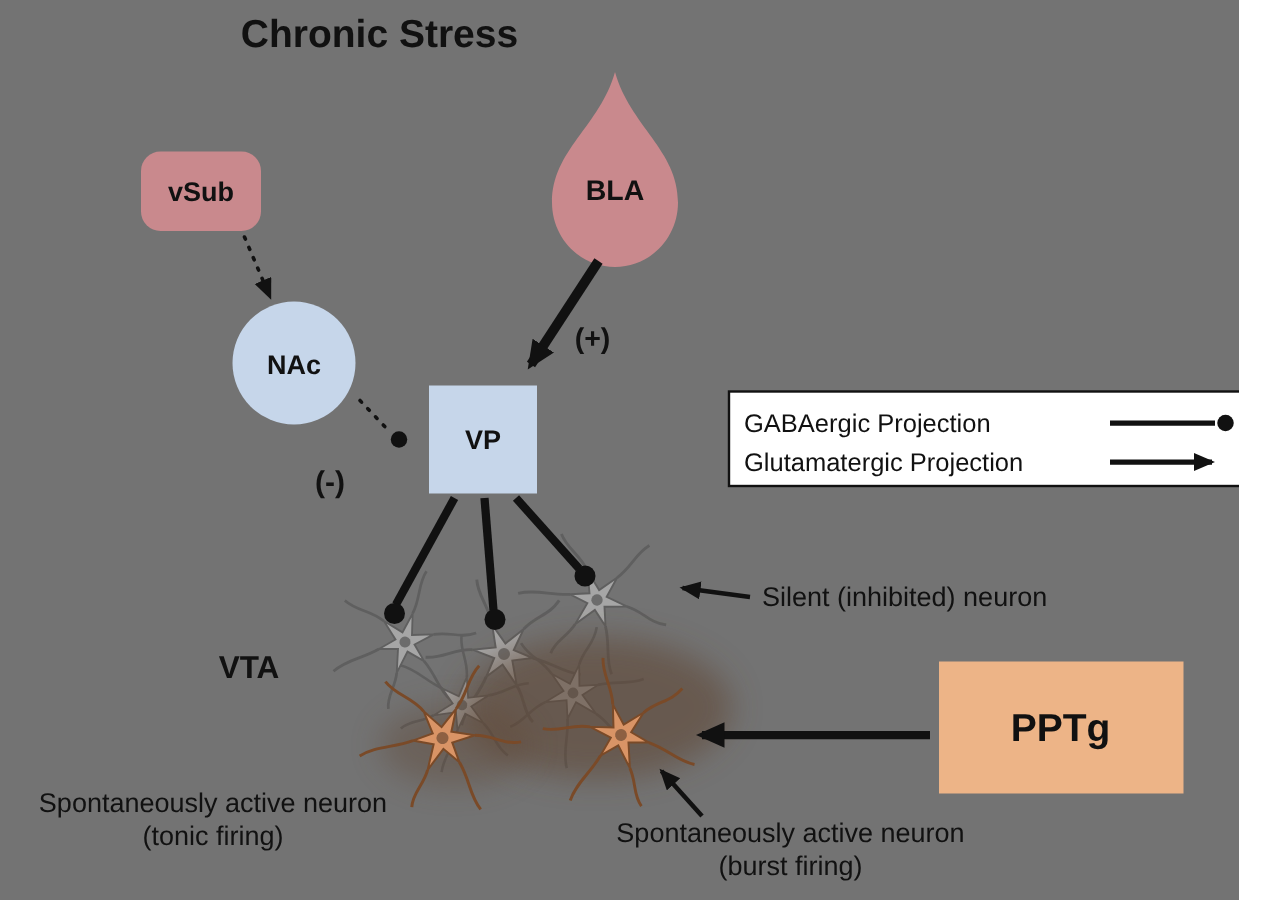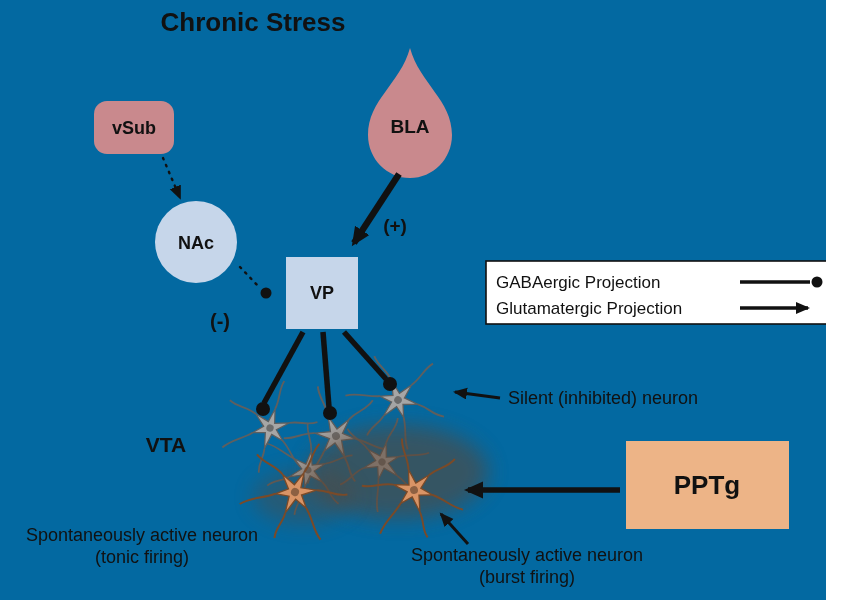--- a/index.html
+++ b/index.html
@@ -5,21 +5,21 @@
   html, body {
     margin: 0;
     padding: 0;
     background: #ffffff;
     font-family: "Liberation Sans", sans-serif;
   }
   .stage {
     position: relative;
     width: 826px;
     height: 600px;
-    background: #0369a1;
+    background: #737373;
     overflow: hidden;
   }
   svg { display: block; }
   text {
     font-family: "Liberation Sans", sans-serif;
     fill: #111111;
   }
   .t-title   { font-size: 26px; font-weight: 700; }
   .t-node    { font-size: 18px; font-weight: 700; }
   .t-node-lg { font-size: 19px; font-weight: 700; }

